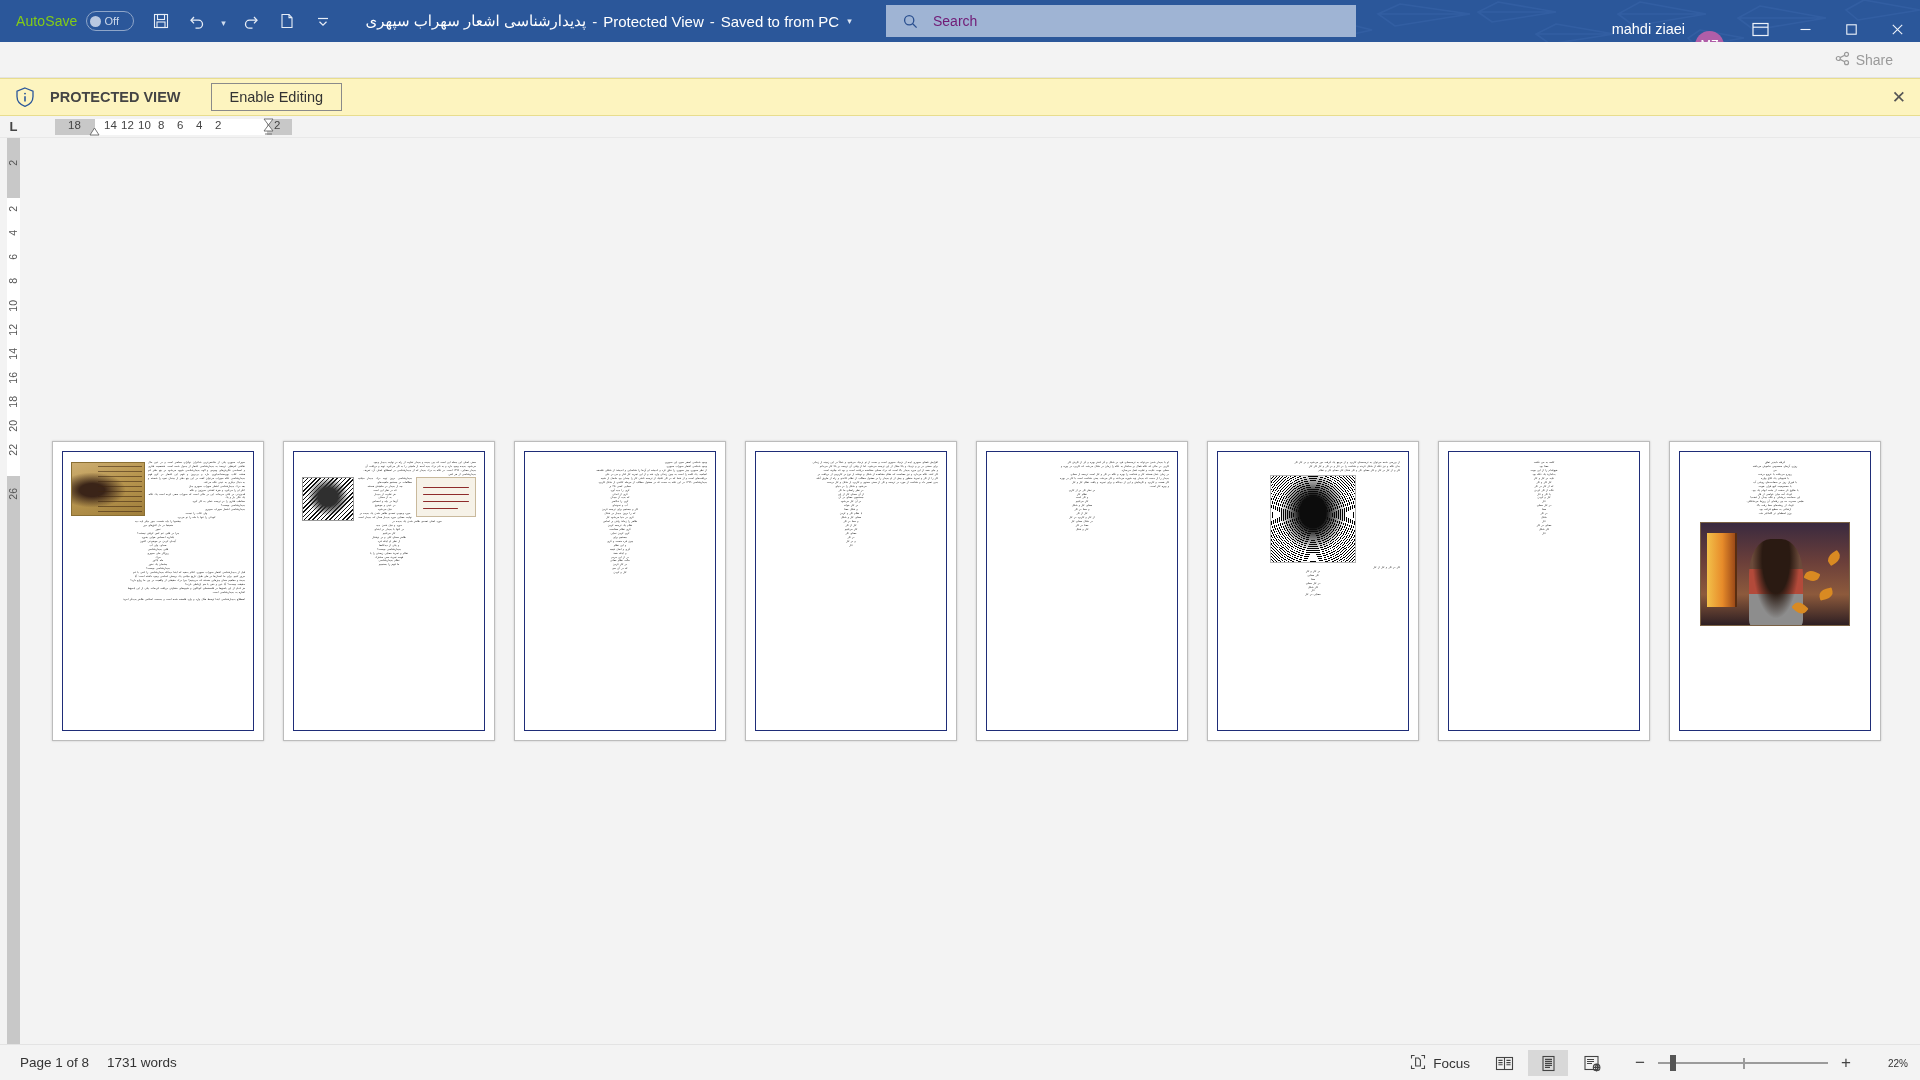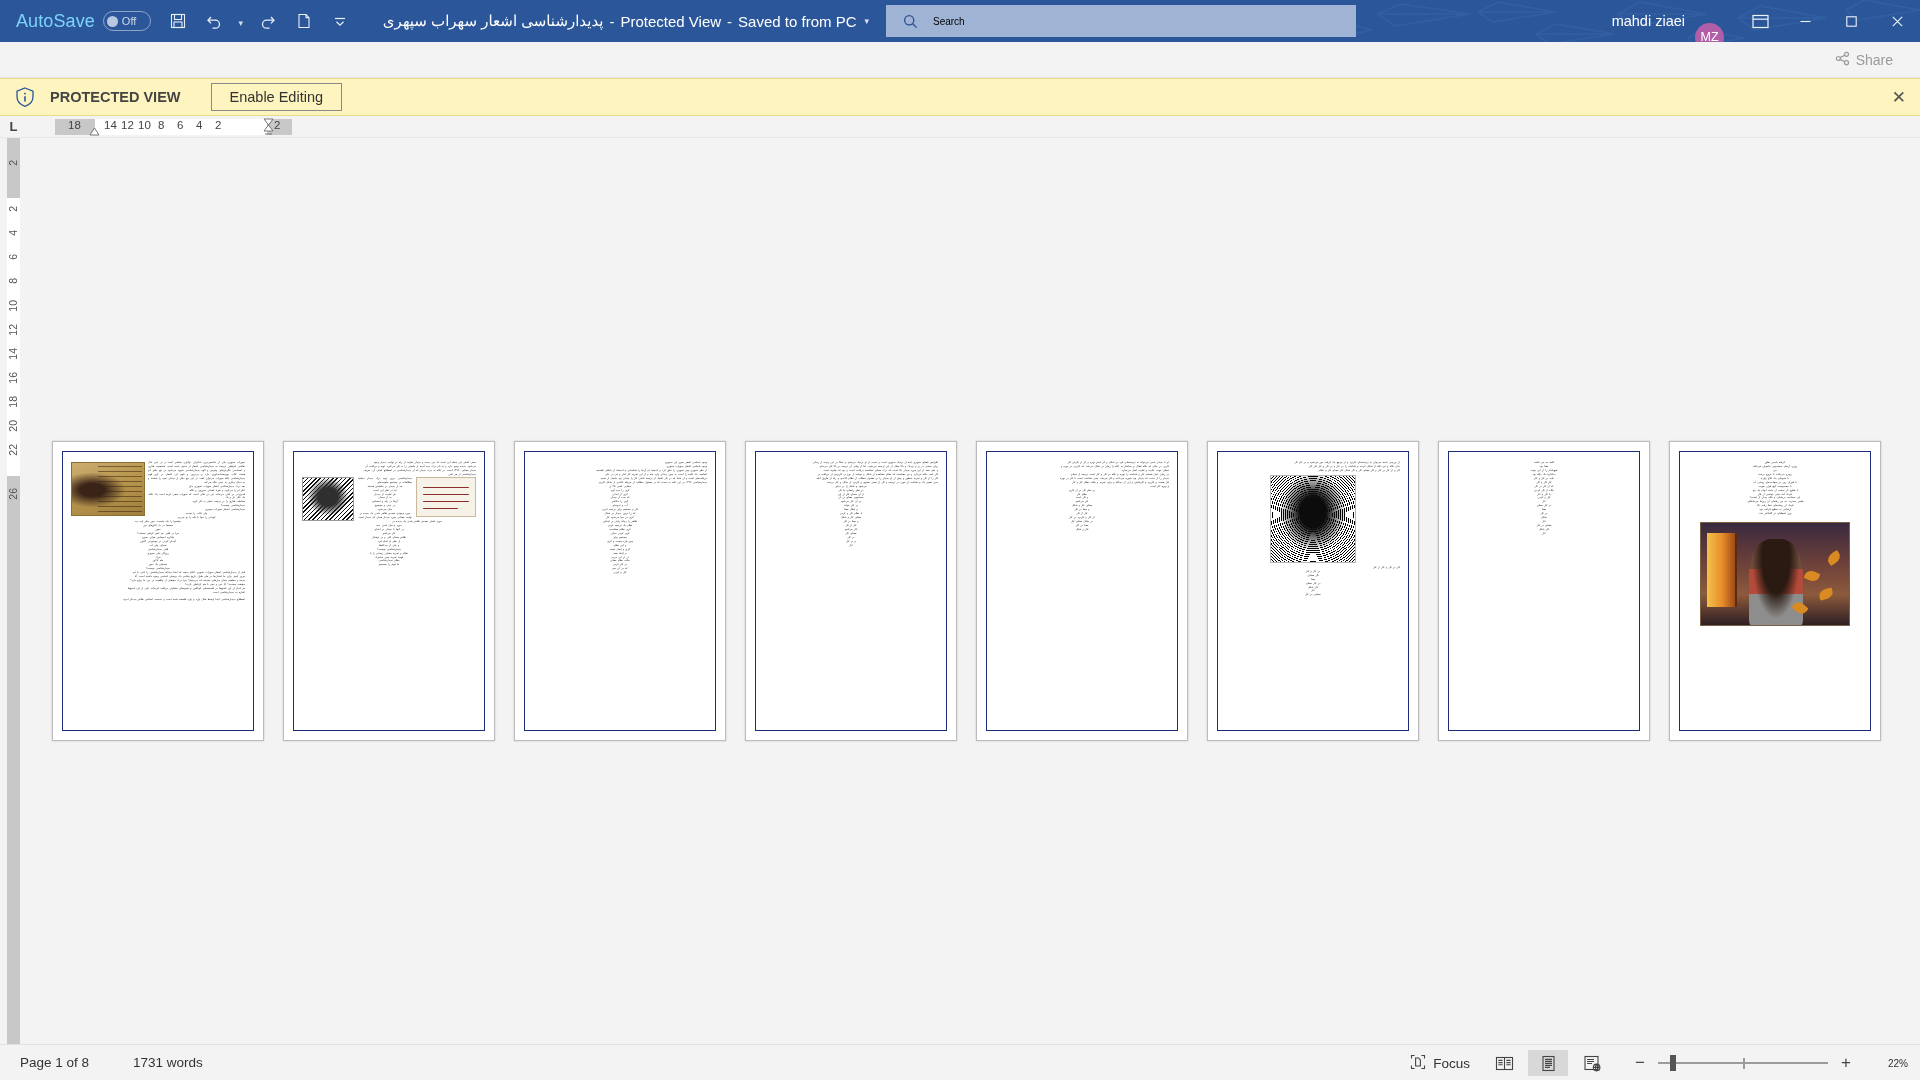--- a/index.html
+++ b/index.html
@@ -28,21 +28,21 @@
   .tb-left {
     display: flex; align-items: center;
     gap: 2px; padding-left: 8px;
     position: relative; z-index: 2;
   }
   .autosave {
     display: flex; align-items: center; gap: 8px;
     padding: 0 8px; height: 30px;
   }
   .autosave-label {
-    color: #7dd3fc; font-size: 18px; letter-spacing: .1px;
+    color: #84cc16; font-size: 14px; letter-spacing: .1px;
   }
   .toggle {
     width: 48px; height: 20px; border-radius: 10px;
     border: 1px solid #8fa6c9; background: transparent;
     display: flex; align-items: center; gap: 4px;
     padding-left: 3px;
   }
   .toggle .knob {
     width: 11px; height: 11px; border-radius: 50%;
     background: #b9c8e0;
@@ -71,23 +71,23 @@
   .title-caret { font-size: 9px; margin-left: 2px; color: #dbe5f3; }
   .searchbox {
     position: absolute; left: 886px; top: 5px;
     width: 470px; height: 32px;
     background: #9fb4d4;
     display: flex; align-items: center; gap: 14px;
     padding-left: 16px;
     z-index: 3;
   }
   .searchbox .sicon { color: #2a4f8f; display:flex; }
-  .searchbox .sph { color: #000000; font-size: 10px; }
+  .searchbox .sph { color: #701a75; font-size: 14px; }
   .tb-right {
-    position: absolute; right: 0; top: 0; height: 42px;
+    position: absolute; right: 0; top: 8px; height: 42px;
     display: flex; align-items: center; z-index: 3;
   }
   .username { color: #fff; font-size: 14.5px; margin-right: 10px; white-space: nowrap;}
   .avatar {
     width: 29px; height: 29px; border-radius: 50%;
     background: #b05ea8; color: #fff;
     font-size: 12.5px; display: flex;
     align-items: center; justify-content: center;
     margin-right: 14px;
     margin-top: 32px;
@@ -294,21 +294,21 @@
   }
 
   
   .statusbar {
     height: 36px; background: #f3f3f3;
     border-top: 1px solid #e3e3e3;
     display: flex; align-items: center;
     position: relative;
     padding: 0 12px;
   }
-  .sb-left { display: flex; align-items: center; gap: 44px; padding-left: 8px; }
+  .sb-left { display: flex; align-items: center; gap: 18px; padding-left: 8px; }
   .sb-item { font-size: 13.5px; color: #333; white-space: nowrap; }
   .sb-right {
     position: absolute; right: 12px; top: 0; height: 36px;
     display: flex; align-items: center; gap: 0;
   }
   .sb-focus {
     display: flex; align-items: center; gap: 7px;
     font-size: 13.5px; color: #333; padding: 0 12px;
   }
   .view-btn {

